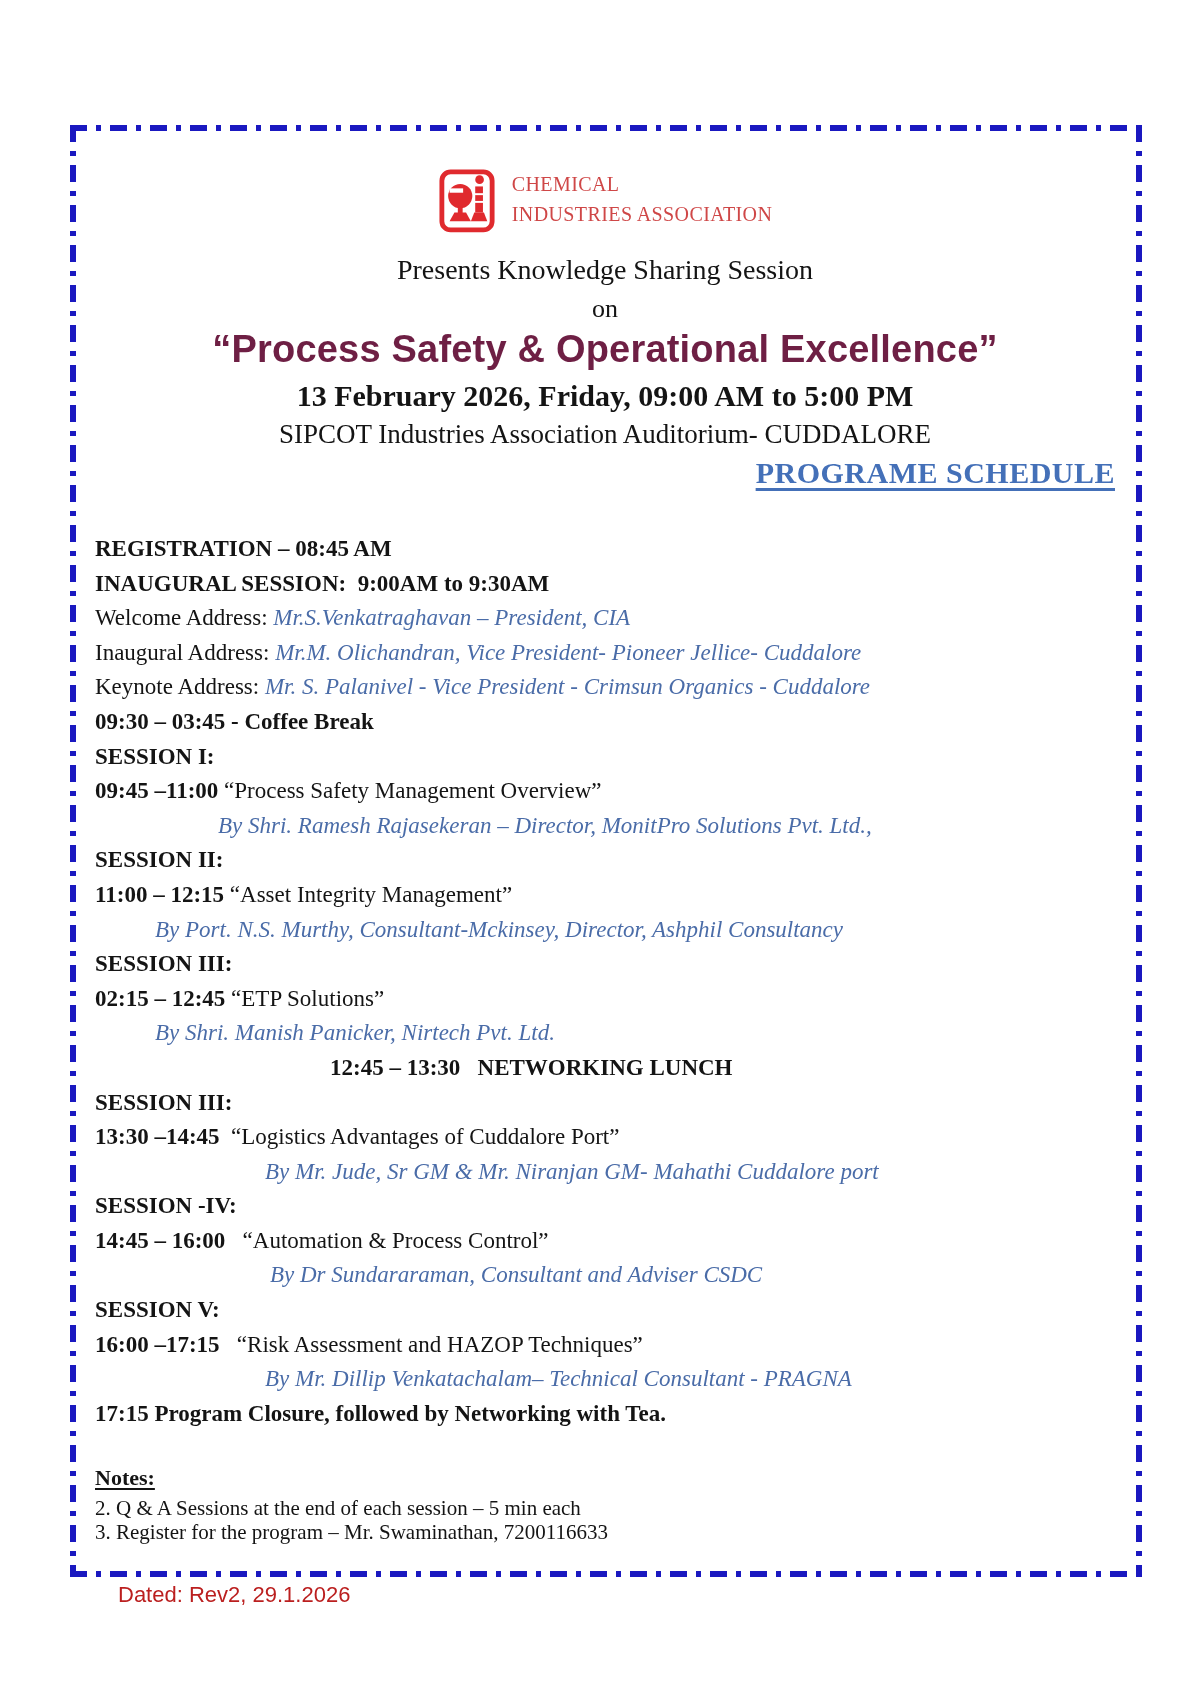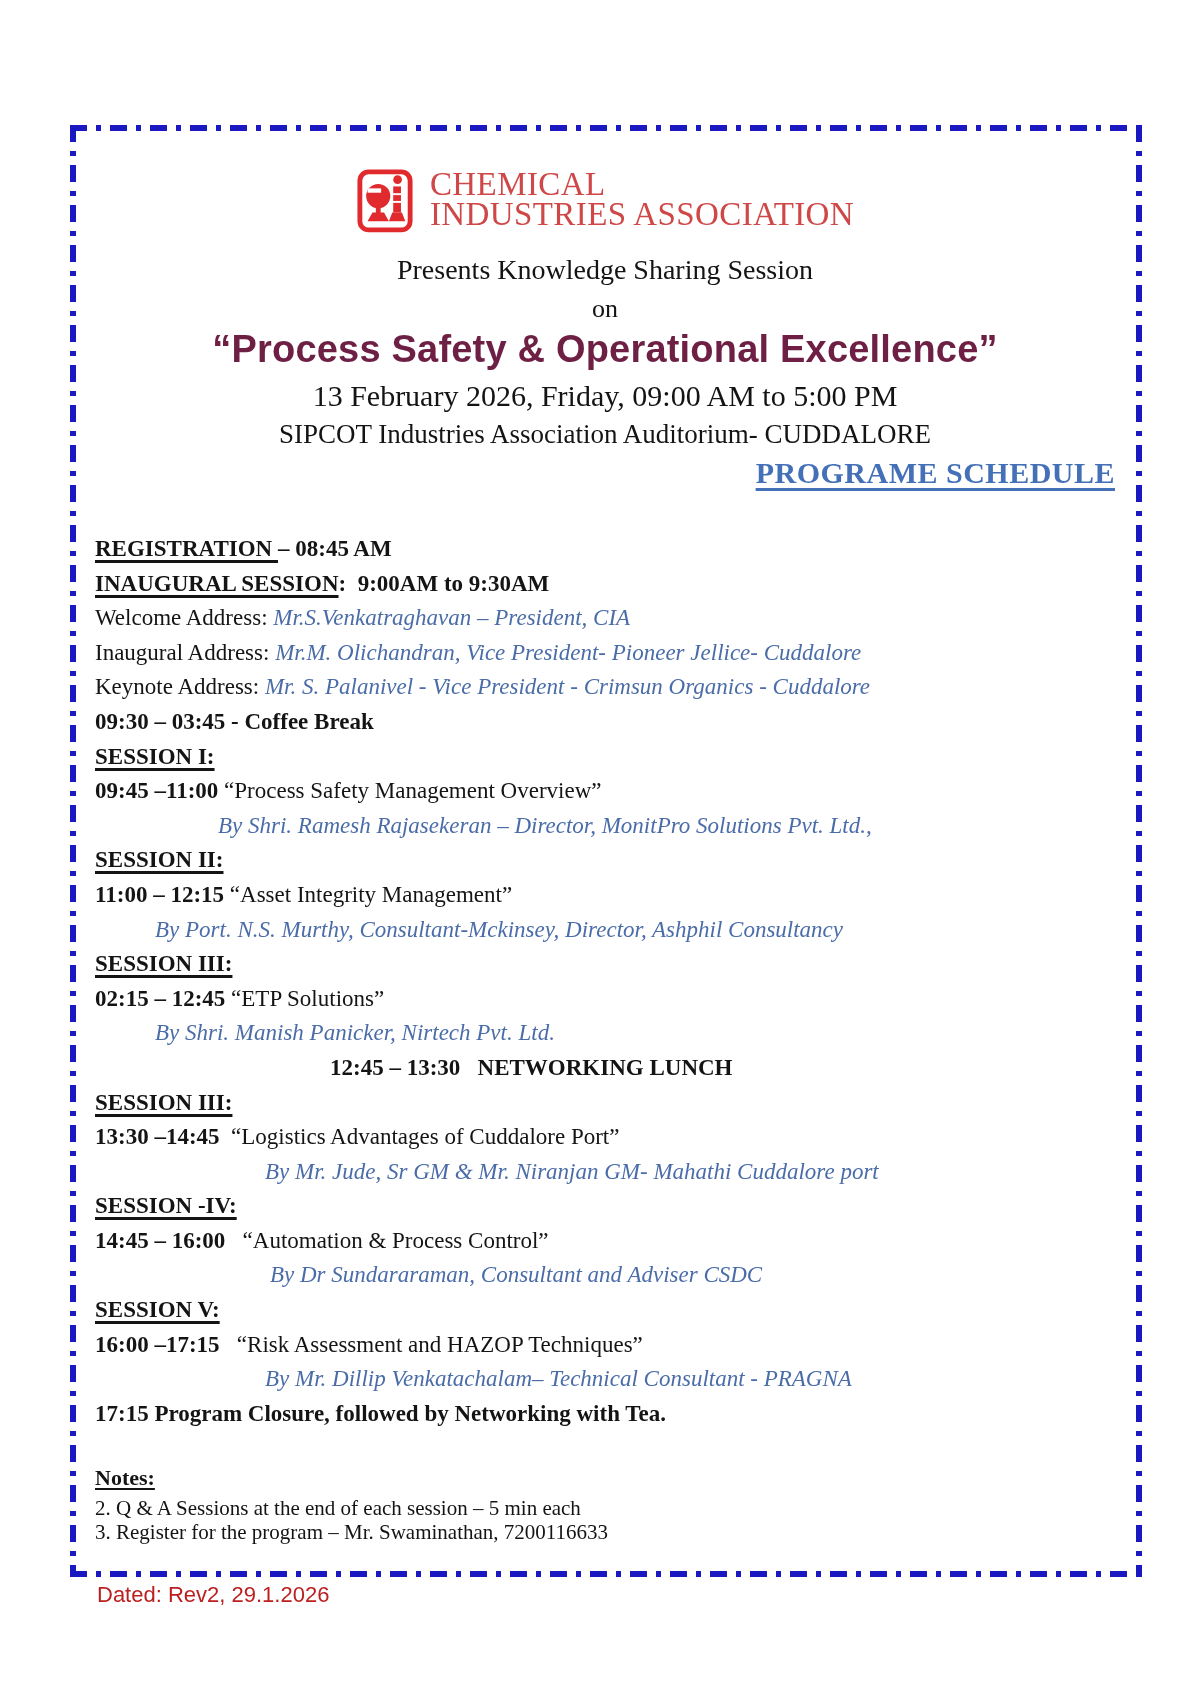--- a/index.html
+++ b/index.html
@@ -14,55 +14,55 @@
   .edge.h { left:0; right:0; height:6px;
     background-image:repeating-linear-gradient(90deg,#1a18c0 0 17px,transparent 17px 26px,#1a18c0 26px 31px,transparent 31px 40px); }
   .edge.v { top:0; bottom:0; width:6px;
     background-image:repeating-linear-gradient(180deg,#1a18c0 0 17px,transparent 17px 26px,#1a18c0 26px 31px,transparent 31px 40px); }
   .edge.t { top:0; } .edge.b { bottom:0; } .edge.l { left:0; } .edge.r { right:0; }
 
   .doc { position:absolute; left:95px; top:160px; width:1020px; }
 
   
   .logo-row { display:flex; justify-content:center; align-items:center; gap:16px; margin-top:4px; }
-  .logo-text { color:#cf4747; font-size:33px; line-height:30px; letter-spacing:.4px; }
+  .logo-text { color:#cf4747; font-size:20px; line-height:30px; letter-spacing:.4px; }
 
   
   .presents { text-align:center; font-size:28px; margin-top:20px; }
   .on       { text-align:center; font-size:26px; margin-top:8px; }
   .title    { text-align:center; font-family:"Liberation Sans", sans-serif; font-weight:bold;
               font-size:38px; color:#6e1f44; margin-top:4px; letter-spacing:.2px; }
-  .datetime { text-align:center; font-size:30px; font-weight:normal; margin-top:8px; }
+  .datetime { text-align:center; font-size:30px; font-weight:bold; margin-top:8px; }
   .venue    { text-align:center; font-size:27px; margin-top:6px; }
   .sched-head { text-align:right; margin-top:6px; }
   .sched-head span {
     color:#4470b8; font-weight:bold; font-size:30px; letter-spacing:.5px;
     text-decoration:underline; text-decoration-thickness:3px; text-underline-offset:5px;
   }
 
   
   .body { margin-top:42px; }
   .row { font-size:23px; line-height:34.6px; white-space:pre-wrap; }
   .bold { font-weight:bold; }
-  .hu { font-weight:bold; text-decoration:underline; text-decoration-thickness:2.5px; text-underline-offset:4px; }
+  .hu { font-weight:bold; text-decoration-thickness:2.5px; text-underline-offset:4px; }
   .name { color:#4a6ca8; font-style:italic;font-family:Liberation Serif, serif; }
   .ind60  { padding-left:60px; }
   .ind120 { padding-left:123px; }
   .ind170 { padding-left:170px; }
   .ind175 { padding-left:175px; }
   .ind235 { padding-left:235px; }
 
   
   .notes { margin-top:30px; }
   .notes-h span { font-size:22px; font-weight:bold; text-decoration:underline;
                   text-decoration-thickness:2px; text-underline-offset:3px; }
   .nrow { font-size:21px; line-height:24px; white-space:pre-wrap; }
 
   
-  .dated { position:absolute; left:97px; top:1582px; font-family:"Liberation Sans", sans-serif;
+  .dated { position:absolute; left:118px; top:1582px; font-family:"Liberation Sans", sans-serif;
            font-size:22px; color:#bb1f1f; }
 </style>
 </head>
 <body>
 
 <div class="page">
 
   <div class="frame">
     <div class="edge h t"></div>
     <div class="edge h b"></div>

